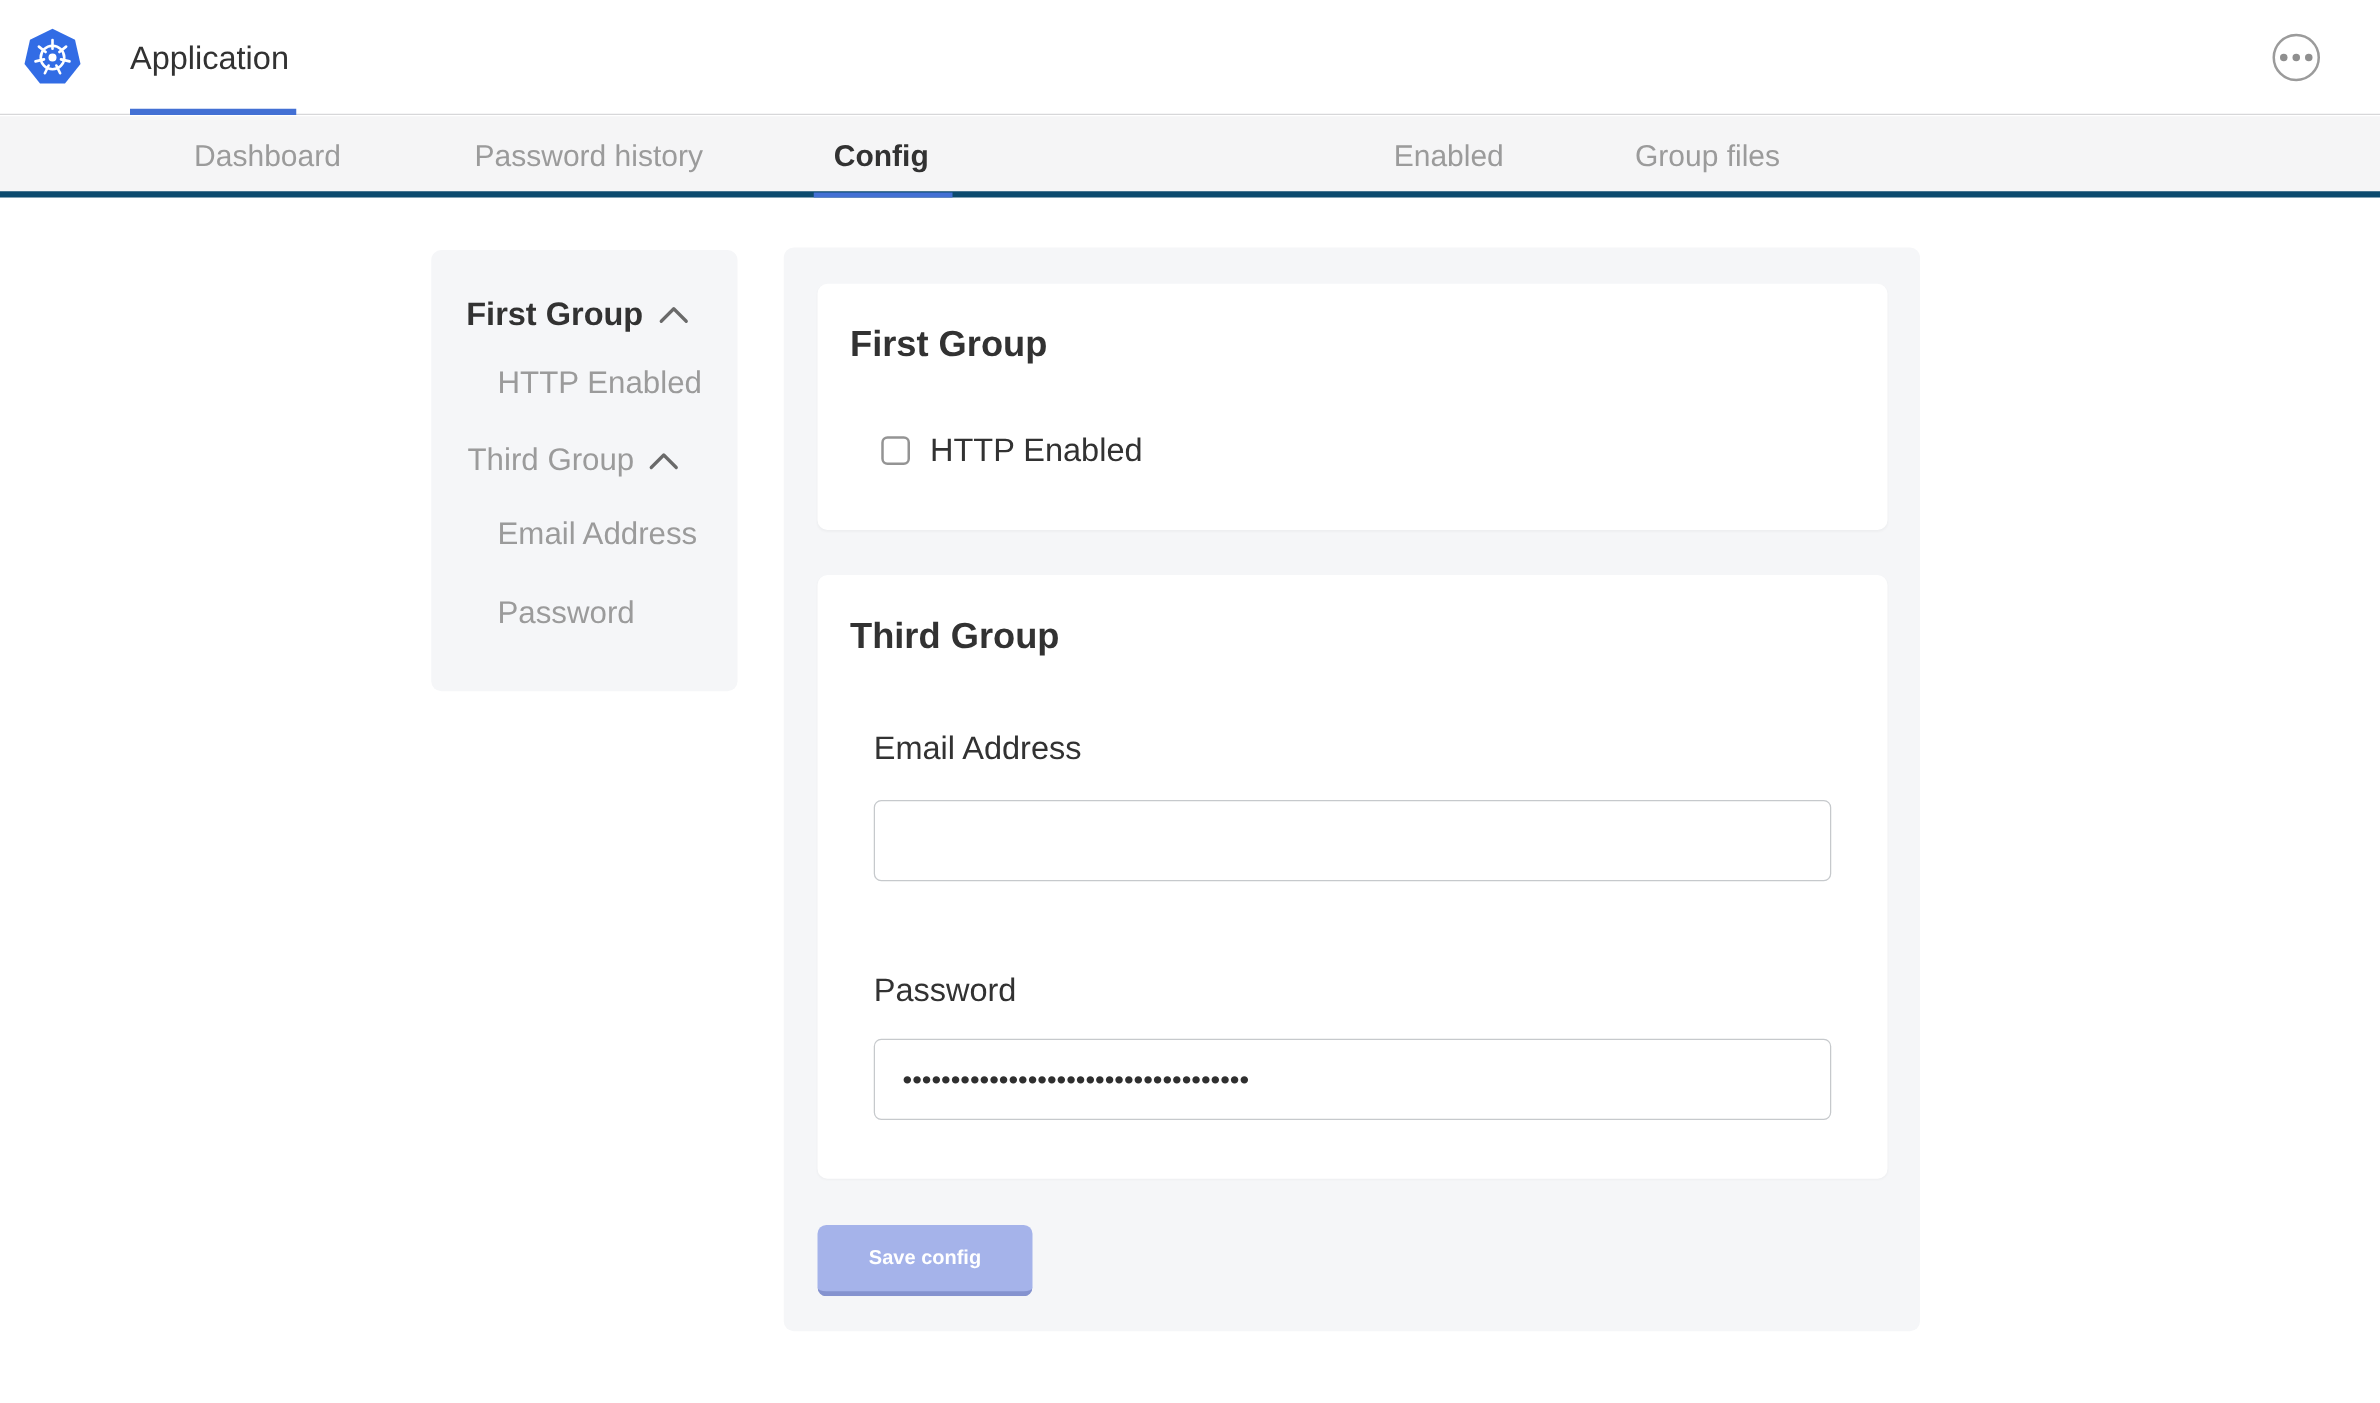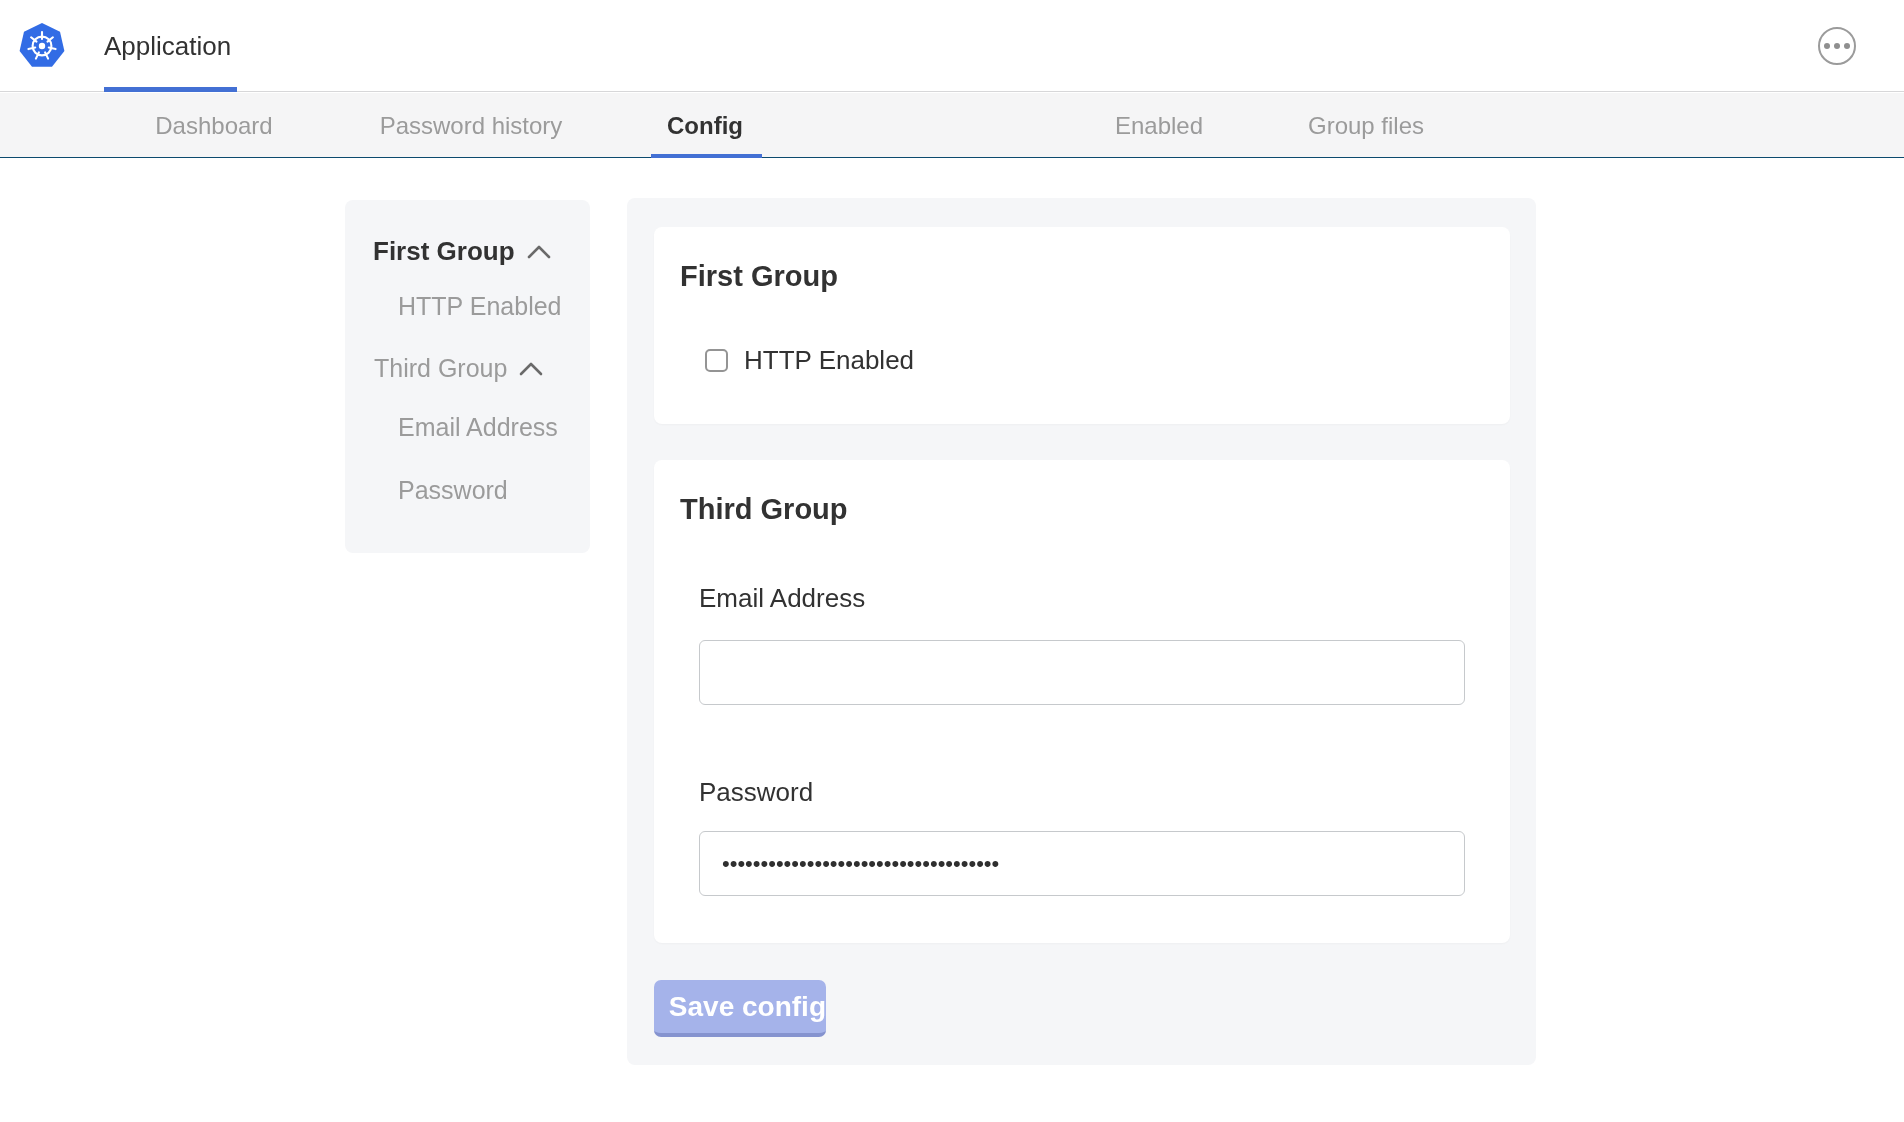--- a/index.html
+++ b/index.html
@@ -50,21 +50,21 @@
   }
   .menu-btn .dot {
     width: 6px; height: 6px; border-radius: 50%; background: #8f8f8f;
   }
 
   
   .subnav {
     position: absolute; left: 0; top: 93px;
     width: 1904px; height: 65px;
     background: #f5f5f6;
-    border-bottom: 1px solid #0c4a6e;
+    border-bottom: 5px solid #0c4a6e;
   }
   .subnav-item {
     position: absolute; top: 0; height: 65px;
     display: flex; align-items: center;
     transform: translateX(-50%);
     font-size: 24px; color: #9b9b9b;
     white-space: nowrap; cursor: pointer;
   }
   .subnav-item.active { color: #323232; font-weight: 700; }
   .subnav-underline {
@@ -141,23 +141,22 @@
   }
   .save-btn {
     position: absolute; left: 27px; top: 782px;
     width: 172px; height: 57px;
     background: #a5b3ea;
     border: none;
     border-bottom: 4px solid #8593cf;
     border-radius: 7px;
     color: #ffffff;
     font-family: "Liberation Sans", "DejaVu Sans", sans-serif;
-    font-size: 28px; font-weight: 700;
+    font-size: 16px; font-weight: 700;
     cursor: pointer;
-    text-align: right;
   }
 </style>
 </head>
 <body>
 
 <div class="stage">
 
   <header class="app-header">
     <div class="logo-wrap">
       <svg width="48" height="48" viewBox="0 0 48 48">

